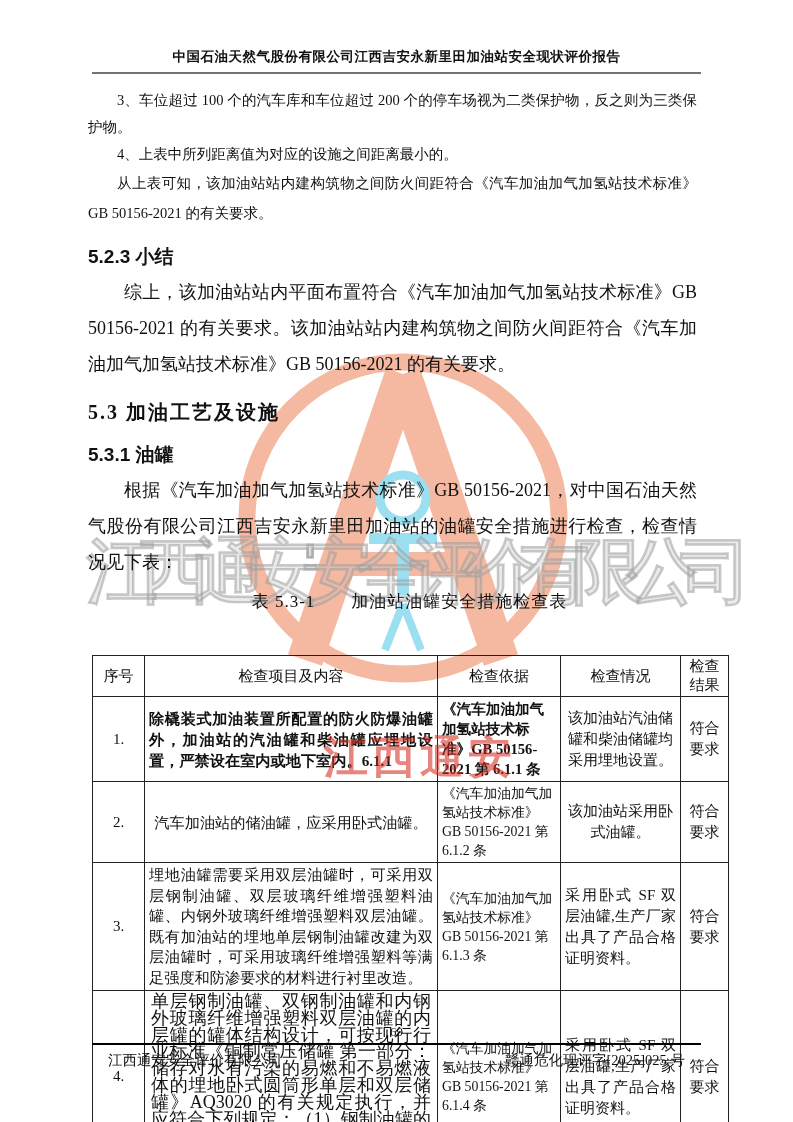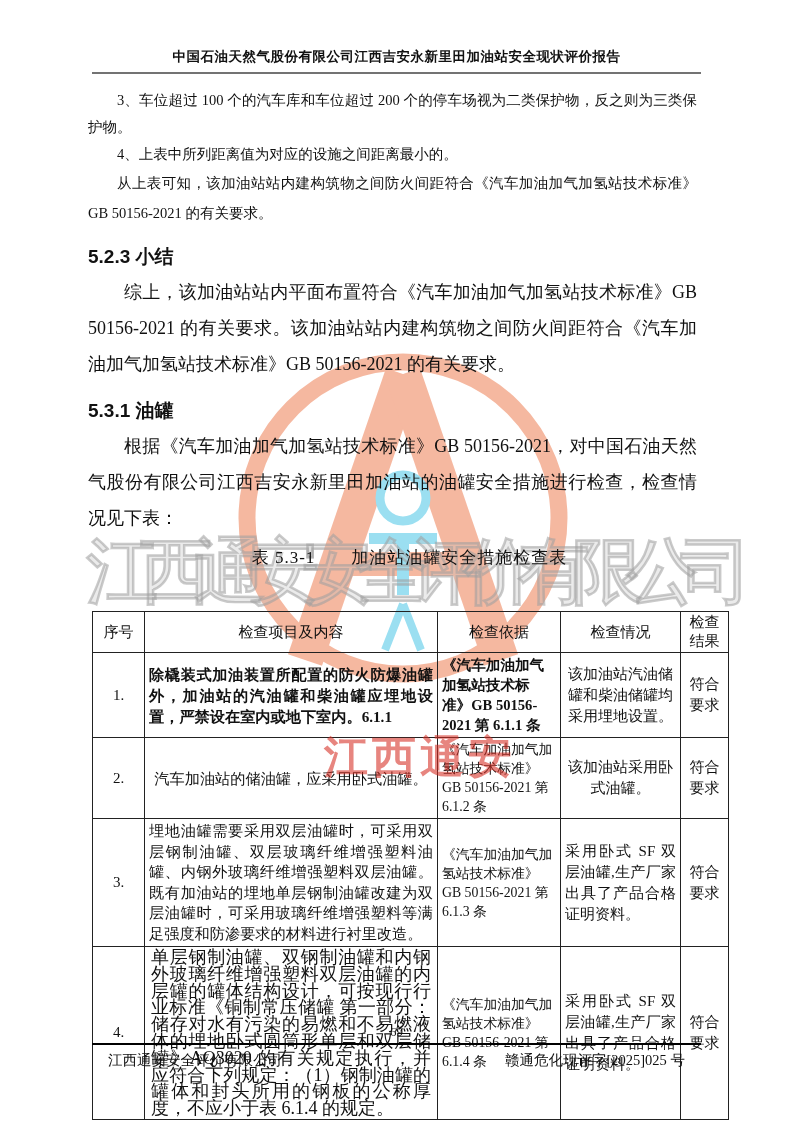--- a/index.html
+++ b/index.html
@@ -104,20 +104,21 @@
     <div class="doc-header">中国石油天然气股份有限公司江西吉安永新里田加油站安全现状评价报告</div>
 
     <div class="text-col">
       <p class="para-sm first">3、车位超过 100 个的汽车库和车位超过 200 个的停车场视为二类保护物，反之则为三类保护物。</p>
       <p class="para-sm">4、上表中所列距离值为对应的设施之间距离最小的。</p>
       <p class="para-sm wide">从上表可知，该加油站站内建构筑物之间防火间距符合《汽车加油加气加氢站技术标准》GB 50156-2021 的有关要求。</p>
 
       <div class="h-sub">5.2.3 小结</div>
       <p class="para-lg">综上，该加油站站内平面布置符合《汽车加油加气加氢站技术标准》GB 50156-2021 的有关要求。该加油站站内建构筑物之间防火间距符合《汽车加油加气加氢站技术标准》GB 50156-2021 的有关要求。</p>
 
+      <div class="h-kai">5.3 加油工艺及设施</div>
       <div class="h-sub">5.3.1 油罐</div>
       <p class="para-lg">根据《汽车加油加气加氢站技术标准》GB 50156-2021，对中国石油天然气股份有限公司江西吉安永新里田加油站的油罐安全措施进行检查，检查情况见下表：</p>
     </div>
 
     <div class="tbl-title">表 5.3-1　　加油站油罐安全措施检查表</div>
 
     <table class="check">
       <colgroup>
         <col style="width:52px">
           <col style="width:293px">

